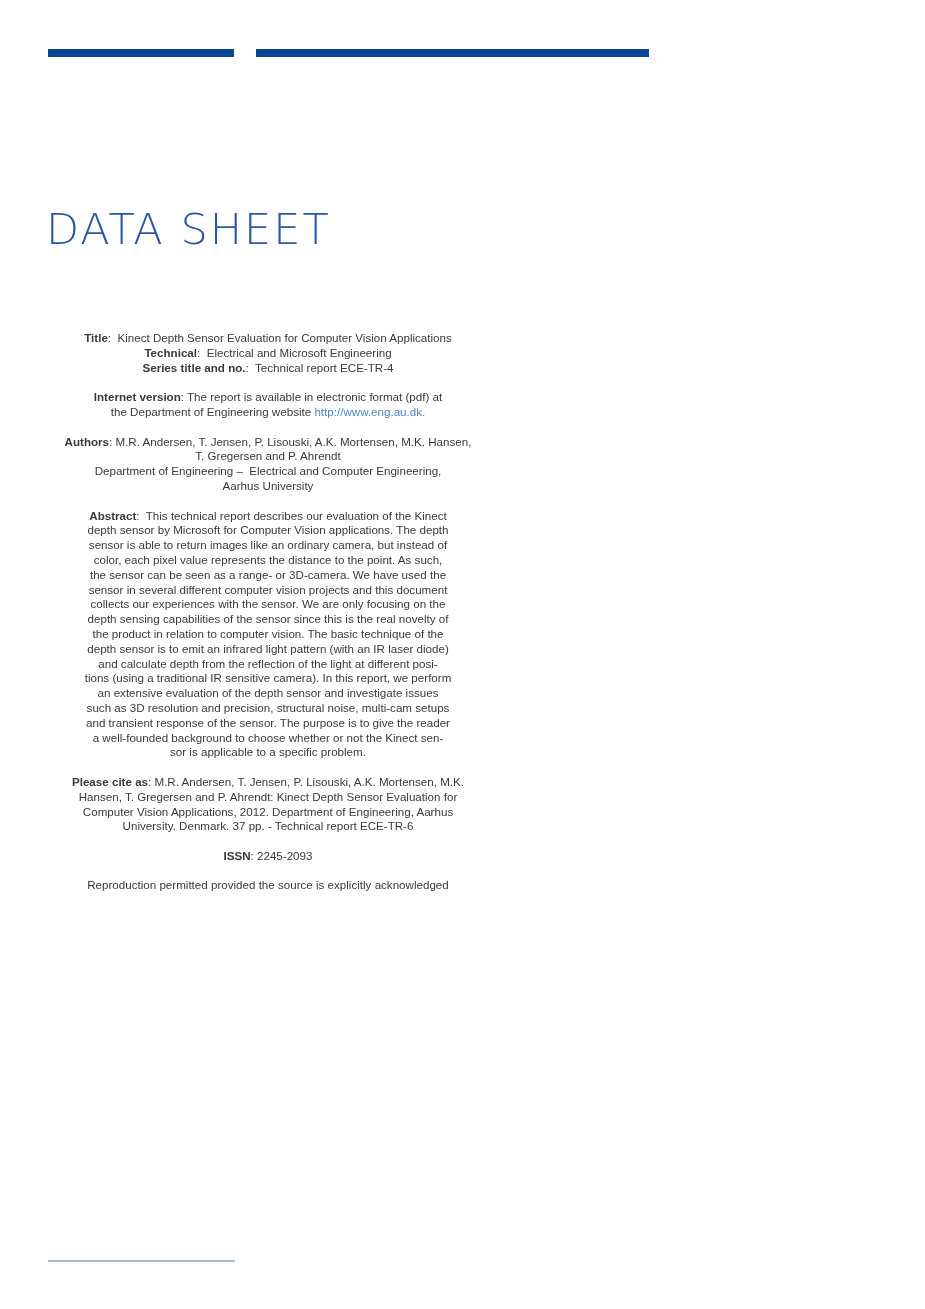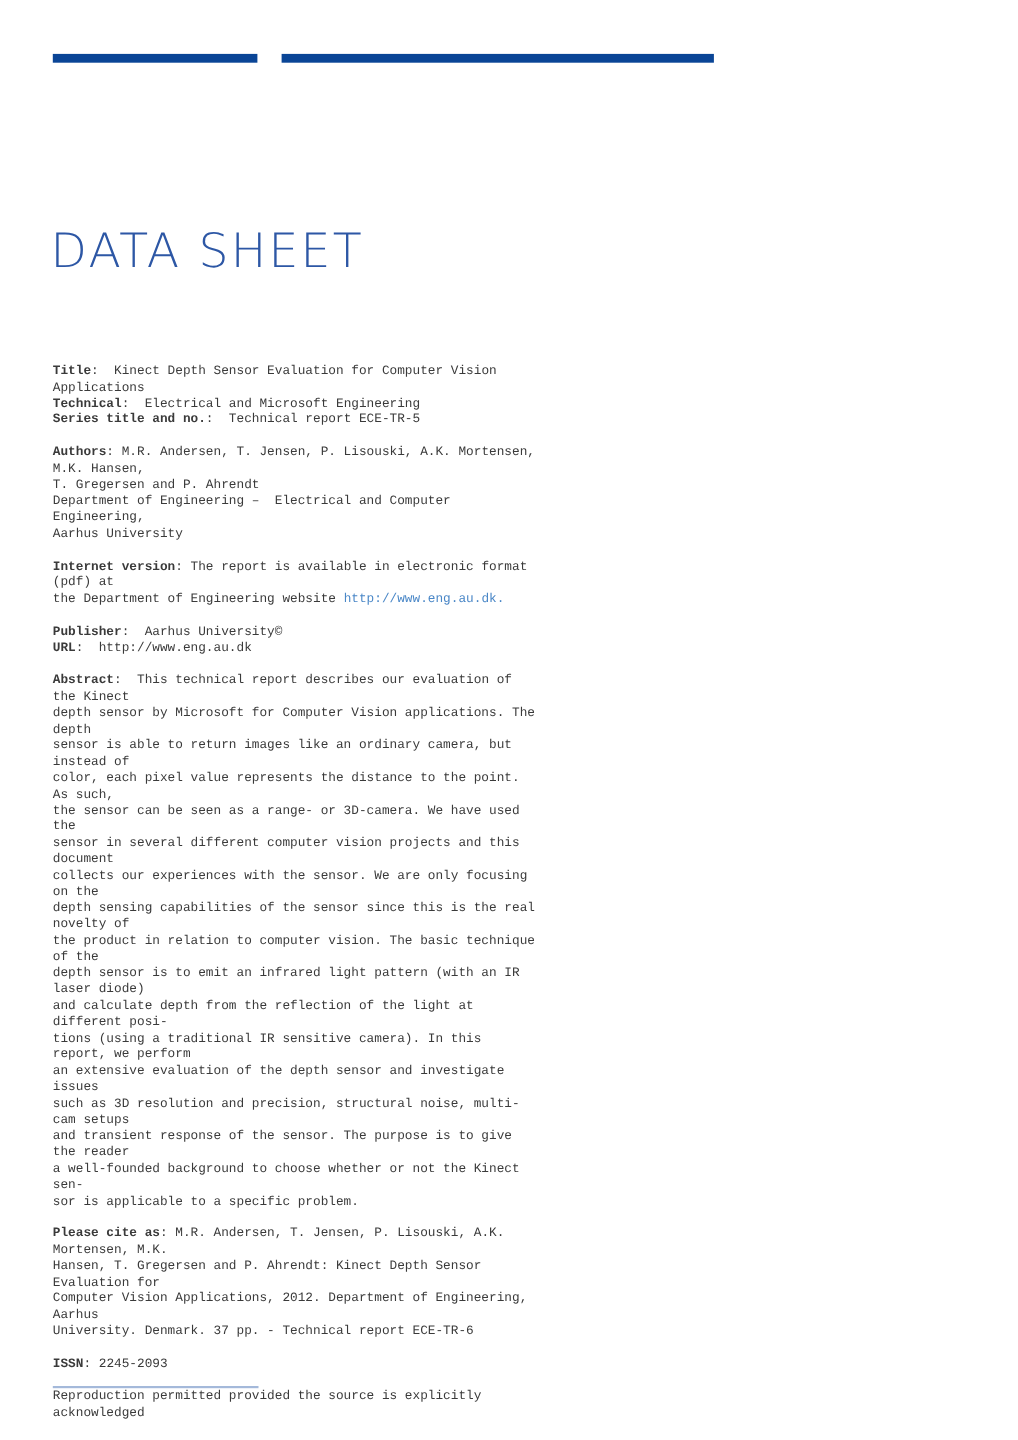--- a/index.html
+++ b/index.html
@@ -2,40 +2,40 @@
 <html style="--accent_blue: #0a4596; --title_blue: #2d57a5; --body_ink: #3a3a3a; --link_blue: #4a87c7; --rule_blue: #a4b9da;"><head>
 <meta charset="utf-8">
 <style>
   :root{
     --accent_blue:#0a4596;
     --title_blue:#2d57a5;
     --body_ink:#3a3a3a;
     --link_blue:#4a87c7;
     --rule_blue:#a4b9da;
   }
-  *{box-sizing:border-box;margin:0;padding:0;}
+  *{box-sizing:border-box;margin:0;padding:0;text-align:center;}
   html,body{background:#ffffff;}
   body{
     width:925px;height:1309px;position:relative;overflow:hidden;
     font-family:"Liberation Sans",sans-serif;color:var(--body_ink);
   }
   .bar{position:absolute;top:49px;height:8px;background:var(--accent_blue);}
   .bar-left{left:48px;width:186px;}
   .bar-right{left:256px;width:393px;}
   h1.sheet-title{
     position:absolute;left:46px;top:208px;
     font-family:"DejaVu Sans","Liberation Sans",sans-serif;
     font-weight:200;font-size:43px;line-height:1;
     letter-spacing:2px;color:var(--title_blue);
   }
   .content{
     position:absolute;left:48px;top:331px;width:440px;
     font-size:11.6px;line-height:14.8px;
   }
-  .blk{margin:0 0 14.8px 0;font-family:Liberation Mono, monospace;}
+  .blk{margin:0 0 14.8px 0;}
   .lbl{font-weight:bold;white-space:pre-wrap;}
   .val{white-space:pre-wrap;}
   .line{display:block;}
   a.link,span.link{color:var(--link_blue);text-decoration:none;cursor:pointer;white-space:pre-wrap;}
   .footer-rule{
     position:absolute;left:48px;top:1260px;width:187px;height:2px;
     background:var(--rule_blue);
   }
 </style>
 </head>
@@ -44,35 +44,31 @@
 <div class="bar bar-left"></div>
 <div class="bar bar-right"></div>
 
 <h1 class="sheet-title">DATA SHEET</h1>
 
 <main class="content">
 
   <p class="blk">
     <span class="line"><b class="lbl">Title</b><span class="val">:  Kinect Depth Sensor Evaluation for Computer Vision Applications</span></span>
     <span class="line"><b class="lbl">Technical</b><span class="val">:  Electrical and Microsoft Engineering</span></span>
-    <span class="line"><b class="lbl">Series title and no.</b><span class="val">:  Technical report ECE-TR-5</span></span>
+    <span class="line"><b class="lbl">Series title and no.</b><span class="val">:  Technical report ECE-TR-4</span></span>
   </p>
+
+  <p class="blk"><b class="lbl">Internet version</b><span class="val">: The report is available in electronic format (pdf) at
+the Department of Engineering website </span><a class="link">http://www.eng.au.dk.</a></p>
 
   <p class="blk"><b class="lbl">Authors</b><span class="val">: M.R. Andersen, T. Jensen, P. Lisouski, A.K. Mortensen, M.K. Hansen,
 T. Gregersen and P. Ahrendt
 Department of Engineering –  Electrical and Computer Engineering,
 Aarhus University</span></p>
 
-  <p class="blk"><b class="lbl">Internet version</b><span class="val">: The report is available in electronic format (pdf) at
-the Department of Engineering website </span><a class="link">http://www.eng.au.dk.</a></p>
-
-  <p class="blk">
-    <span class="line"><b class="lbl">Publisher</b><span class="val">:  Aarhus University©</span></span>
-    <span class="line"><b class="lbl">URL</b><span class="val">:  http://www.eng.au.dk</span></span>
-  </p>
 
 
   <p class="blk"><b class="lbl">Abstract</b><span class="val">:  This technical report describes our evaluation of the Kinect
 depth sensor by Microsoft for Computer Vision applications. The depth
 sensor is able to return images like an ordinary camera, but instead of
 color, each pixel value represents the distance to the point. As such,
 the sensor can be seen as a range- or 3D-camera. We have used the
 sensor in several different computer vision projects and this document
 collects our experiences with the sensor. We are only focusing on the
 depth sensing capabilities of the sensor since this is the real novelty of

